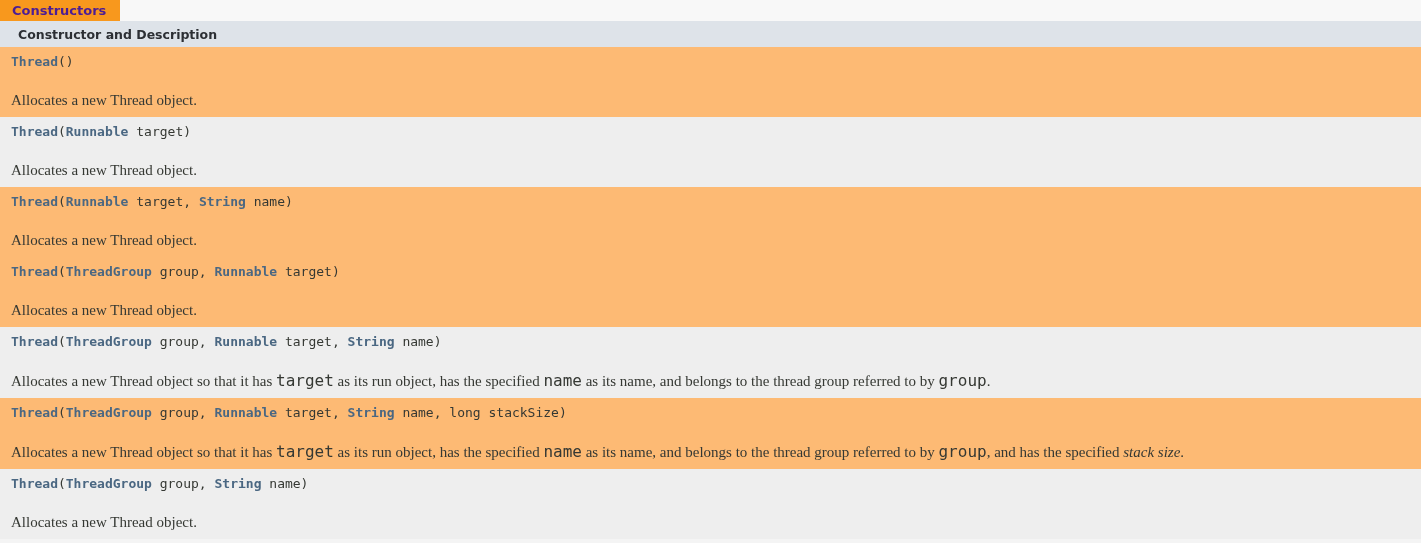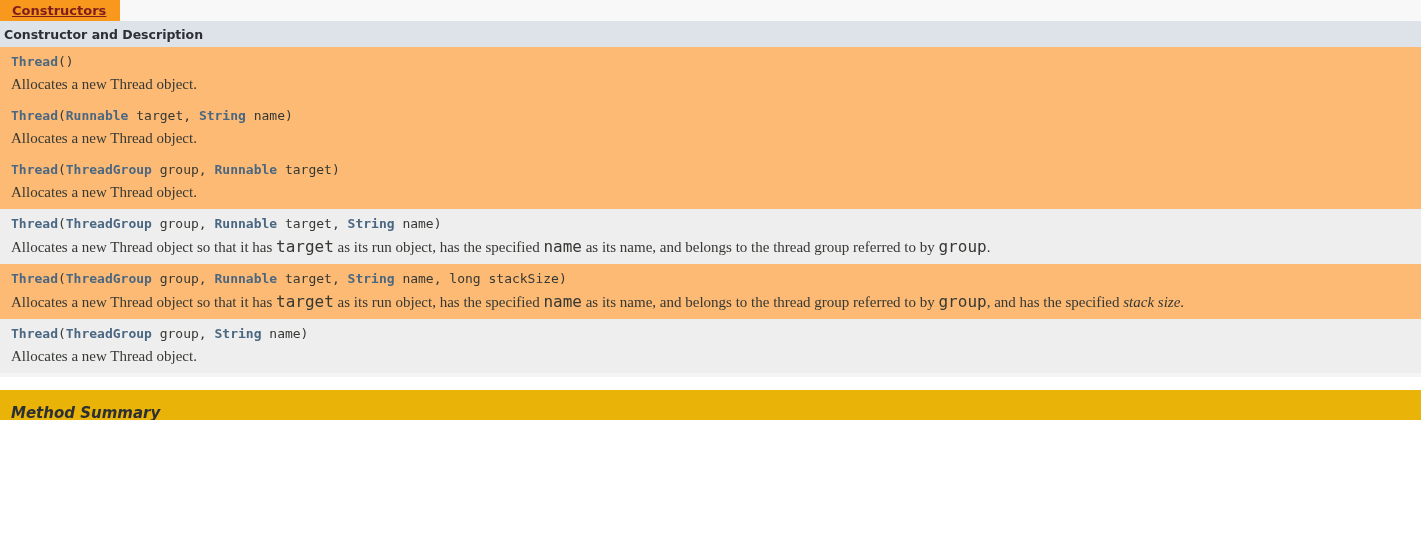--- a/index.html
+++ b/index.html
@@ -18,46 +18,45 @@
 
   
   .tab-strip {
     height: 21px;
     background: #f8f8f8;
     position: relative;
   }
   .tab-active {
     display: inline-block;
     background: #f8981d;
-    color: #7f1d1d;
+    color: #4c1d95;
     font-family: "DejaVu Sans", "Liberation Sans", sans-serif;
     font-weight: bold;
     font-size: 13px;
     line-height: 21px;
     padding: 0 14px 0 12px;
     height: 21px;
     box-sizing: border-box;
     white-space: nowrap;
-    text-decoration: underline;
   }
 
   
   .summary-table {
     width: 1421px;
     border-collapse: collapse;
     table-layout: fixed;
   }
   .summary-table th.col-header {
     background: #dee3e9;
     text-align: left;
     font-family: "DejaVu Sans", "Liberation Sans", sans-serif;
     font-weight: bold;
     font-size: 12.5px;
     color: #2c2f34;
-    padding: 5px 0 5px 4px;
+    padding: 5px 0 5px 18px;
     height: 16px;
     border: none;
   }
   .row-cell {
     padding: 6px 0 7px 11px;
     border: none;
     vertical-align: top;
     height: 43px;
     box-sizing: border-box;
   }
@@ -76,21 +75,21 @@
     color: #4a6782;
     font-weight: bold;
     text-decoration: none;
     cursor: pointer;
   }
   .block {
     font-family: "Liberation Serif", "DejaVu Serif", serif;
     font-size: 15px;
     line-height: 19px;
     color: #353833;
-    margin-top: 4px;
+    margin-top: 20px;
     white-space: nowrap;
   }
   .block code {
     font-family: "DejaVu Sans Mono", "Liberation Mono", monospace;
     font-size: 16px;
     color: #353833;
   }
   .block i { font-style: italic; }
 
   
@@ -133,20 +132,26 @@
       <th class="col-header">Constructor and Description</th>
     </tr>
   </thead>
   <tbody id="table-body">
       <tr class="alt-row-color">
         <td class="row-cell">
           <div class="sig"><span class="lnk">Thread</span><span>()</span></div>
           <div class="block"><span>Allocates a new Thread object.</span></div>
         </td>
       </tr>
+      <tr class="row-color">
+        <td class="row-cell">
+          <div class="sig"><span class="lnk">Thread</span><span>(</span><span class="lnk">Runnable</span><span> target)</span></div>
+          <div class="block"><span>Allocates a new Thread object.</span></div>
+        </td>
+      </tr>
       <tr class="alt-row-color">
         <td class="row-cell">
           <div class="sig"><span class="lnk">Thread</span><span>(</span><span class="lnk">Runnable</span><span> target, </span><span class="lnk">String</span><span> name)</span></div>
           <div class="block"><span>Allocates a new Thread object.</span></div>
         </td>
       </tr>
       <tr class="alt-row-color">
         <td class="row-cell">
           <div class="sig"><span class="lnk">Thread</span><span>(</span><span class="lnk">ThreadGroup</span><span> group, </span><span class="lnk">Runnable</span><span> target)</span></div>
           <div class="block"><span>Allocates a new Thread object.</span></div>

